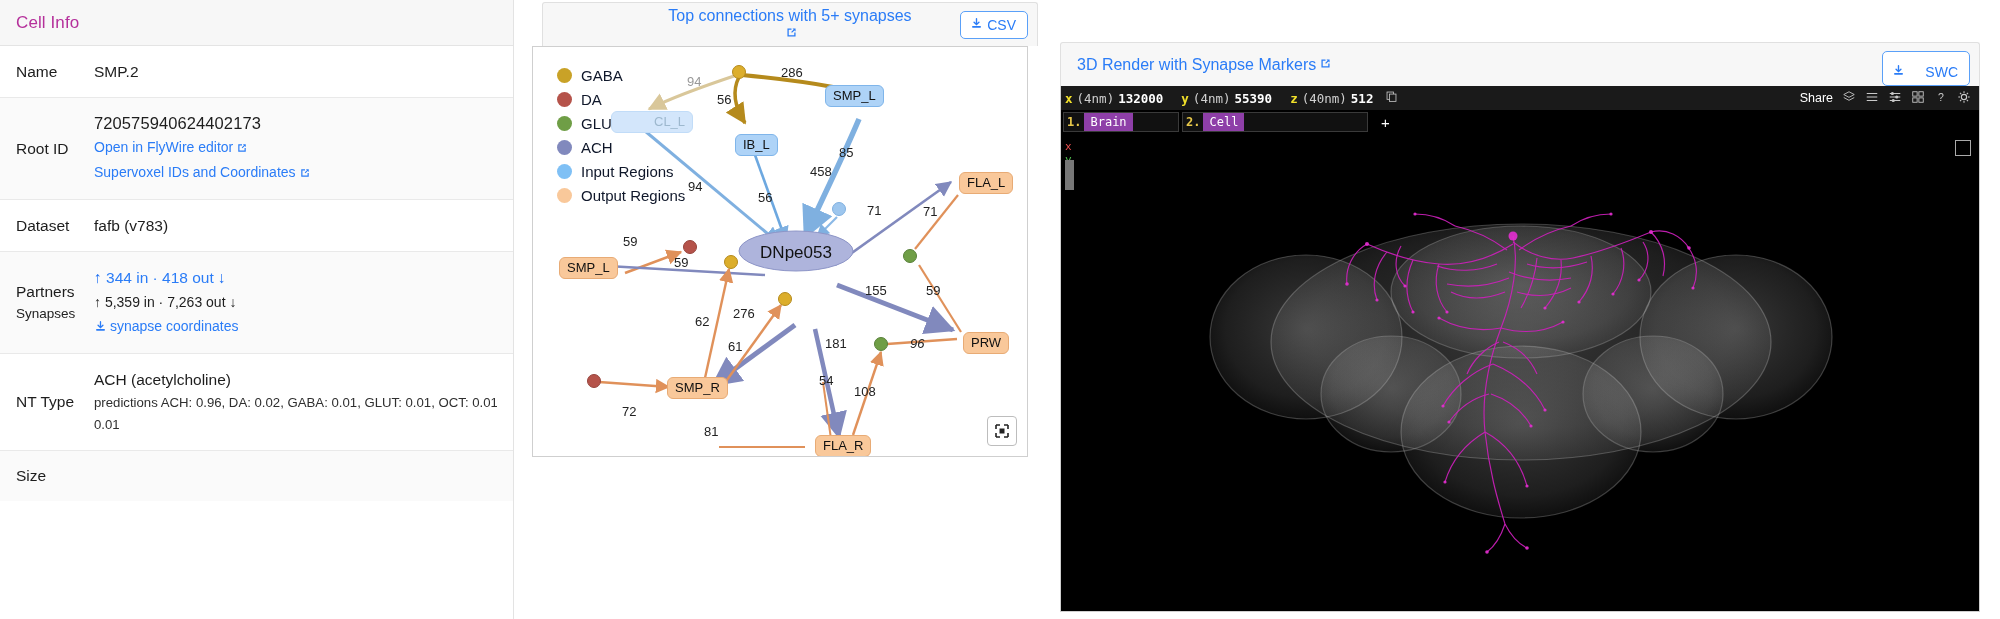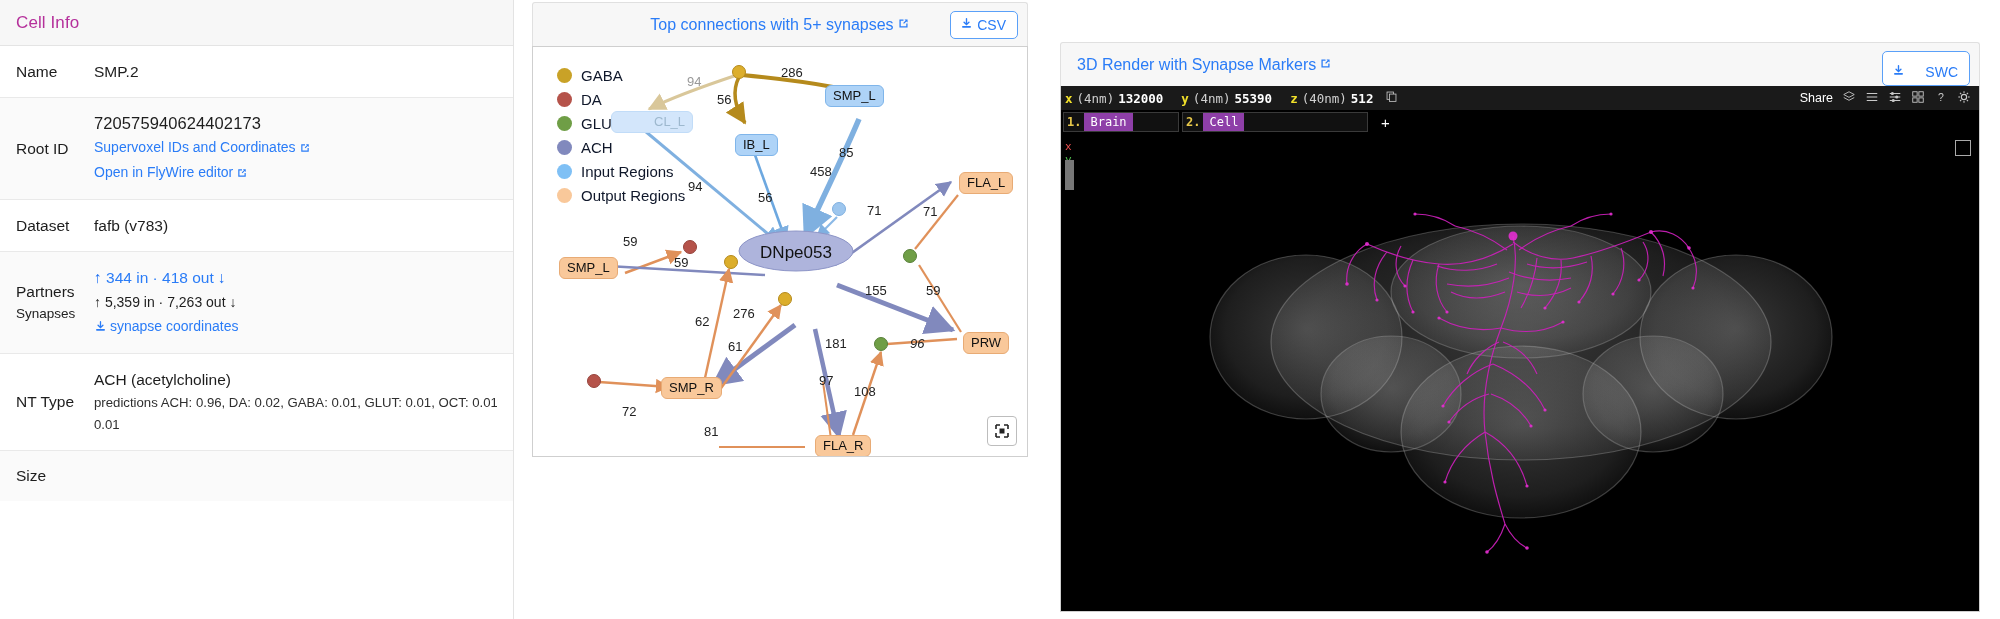--- a/index.html
+++ b/index.html
@@ -76,27 +76,28 @@
   
   .mid-panel {
     width: 532px;
     height: 619px;
     position: relative;
     padding: 0 8px 0 18px;
     background: #fff;
   }
   .mid-card {
     position: absolute;
-    left: 18px; top: 2px;
+    left: 28px; top: 2px;
     width: 496px; height: 44px;
     background: #f7f7f7;
     border: 1px solid #e0e0e0;
     border-bottom: none;
     display: flex; align-items: center; justify-content: center;
     border-radius: 3px 3px 0 0;
+    flex-direction: column;
   }
   .mid-title {
     color: #2a7cf7;
     font-size: 16px;
     cursor: pointer;
   }
   .csv-btn {
     position: absolute;
     right: 9px; top: 8px;
     border: 1px solid #5aa0f8;
@@ -217,25 +218,25 @@
 
     <div class="row">
       <div class="row-label">Name</div>
       <div class="row-val">SMP.2</div>
     </div>
 
     <div class="row alt">
       <div class="row-label">Root ID</div>
       <div class="row-val">
         <div class="rootid">720575940624402173</div>
-        <div><span class="link">Supervoxel IDs and Coordinates</span><span class="ext-ico"><svg width="12" height="12" viewBox="0 0 16 16">
+        <div><span class="link">Open in FlyWire editor</span><span class="ext-ico"><svg width="12" height="12" viewBox="0 0 16 16">
                 <path d="M3 3h5v1.6H4.6v6.8h6.8V8H13v5H3z" fill="#2a7cf7"></path>
                 <path d="M9.2 3H13v3.8l-1.4-1.4-3 3L7.6 7.4l3-3z" fill="#2a7cf7"></path>
               </svg></span></div>
-        <div><span class="link">Open in FlyWire editor</span><span class="ext-ico"><svg width="12" height="12" viewBox="0 0 16 16">
+        <div><span class="link">Supervoxel IDs and Coordinates</span><span class="ext-ico"><svg width="12" height="12" viewBox="0 0 16 16">
                 <path d="M3 3h5v1.6H4.6v6.8h6.8V8H13v5H3z" fill="#2a7cf7"></path>
                 <path d="M9.2 3H13v3.8l-1.4-1.4-3 3L7.6 7.4l3-3z" fill="#2a7cf7"></path>
               </svg></span></div>
       </div>
     </div>
 
     <div class="row">
       <div class="row-label">Dataset</div>
       <div class="row-val">fafb (v783)</div>
     </div>
@@ -386,21 +387,21 @@
             <span class="legend-label">Output Regions</span>
           </div>
       </div>
 
       <div class="node in faded" style="left:78px;top:64px;">CL_L</div>
       <div class="node in" style="left:292px;top:38px;">SMP_L</div>
       <div class="node in" style="left:202px;top:87px;">IB_L</div>
       <div class="node out" style="left:426px;top:125px;">FLA_L</div>
       <div class="node out" style="left:26px;top:210px;">SMP_L</div>
       <div class="node out" style="left:430px;top:285px;">PRW</div>
-      <div class="node out" style="left:128px;top:330px;">SMP_R</div>
+      <div class="node out" style="left:134px;top:330px;">SMP_R</div>
       <div class="node out" style="left:282px;top:388px;">FLA_R</div>
 
       <div class="edge-lab lt" style="left:154px;top:27px;">94</div>
       <div class="edge-lab" style="left:248px;top:18px;">286</div>
       <div class="edge-lab" style="left:184px;top:45px;">56</div>
       <div class="edge-lab" style="left:306px;top:98px;">85</div>
       <div class="edge-lab" style="left:277px;top:117px;">458</div>
       <div class="edge-lab" style="left:155px;top:132px;">94</div>
       <div class="edge-lab" style="left:225px;top:143px;">56</div>
       <div class="edge-lab" style="left:334px;top:156px;">71</div>
@@ -408,21 +409,21 @@
       <div class="edge-lab" style="left:90px;top:187px;">59</div>
       <div class="edge-lab" style="left:141px;top:208px;">59</div>
       <div class="edge-lab" style="left:393px;top:236px;">59</div>
       <div class="edge-lab" style="left:332px;top:236px;">155</div>
       <div class="edge-lab" style="left:200px;top:259px;">276</div>
       <div class="edge-lab" style="left:162px;top:267px;">62</div>
       <div class="edge-lab" style="left:195px;top:292px;">61</div>
       <div class="edge-lab" style="left:292px;top:289px;">181</div>
       <div class="edge-lab" style="left:377px;top:289px;font-style:italic;">96</div>
       <div class="edge-lab" style="left:89px;top:325px;margin-top:32px;">72</div>
-      <div class="edge-lab" style="left:286px;top:326px;">97</div>
+      <div class="edge-lab" style="left:286px;top:326px;">54</div>
       <div class="edge-lab" style="left:321px;top:337px;">108</div>
       <div class="edge-lab" style="left:171px;top:377px;">81</div>
 
       <div class="fit-btn">
         <svg width="16" height="16" viewBox="0 0 16 16">
           <path d="M2 2h4M2 2v4M14 2h-4M14 2v4M2 14h4M2 14v-4M14 14h-4M14 14v-4" stroke="#222" stroke-width="1.6" fill="none"></path>
           <rect x="5.5" y="5.5" width="5" height="5" fill="#222"></rect>
         </svg>
       </div>
     </div>

